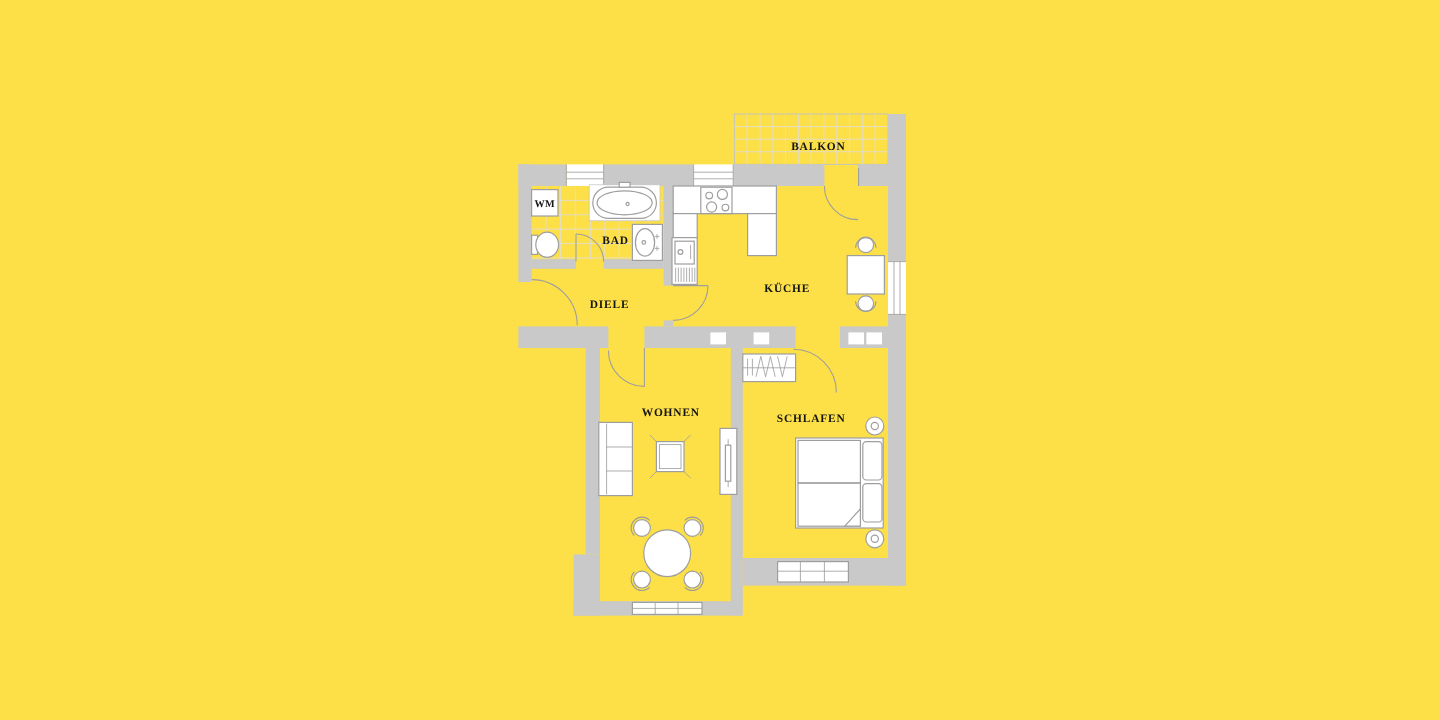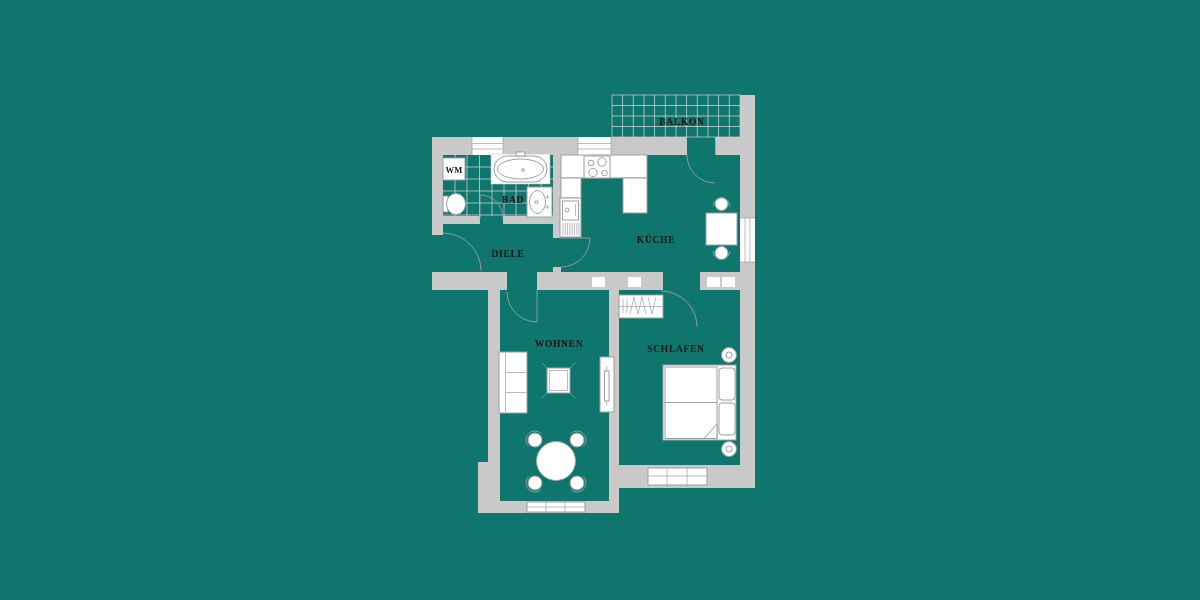--- a/index.html
+++ b/index.html
@@ -16,21 +16,21 @@
   .thin{fill:none;stroke:var(--line);stroke-width:0.7;}
   .tile{stroke:var(--tile);stroke-width:0.7;fill:none;}
   .tileborder{fill:none;stroke:var(--faint);stroke-width:0.8;}
   text.lbl{font-family:"Liberation Serif",serif;font-weight:bold;font-size:9.5px;
            letter-spacing:0.7px;fill:var(--text);text-anchor:middle;}
   text.sm{font-size:8.5px;letter-spacing:0.3px;}
 </style>
 </head>
 <body>
 
-<div id="stage" style="background: #0f766e;">
+<div id="stage" style="background: #fde047;">
 <svg width="1200" height="600" viewBox="0 0 1200 600">
 
   <g>
     <rect x="612" y="95" width="128" height="42" class="tileborder"></rect>
     <g class="tile">
       <path d="M622.6,95V137 M633.3,95V137 M644,95V137 M654.6,95V137 M665.3,95V137 M676,95V137 M686.6,95V137 M697.3,95V137 M708,95V137 M718.6,95V137 M729.3,95V137"></path>
       <path d="M612,105.5H740 M612,116H740 M612,126.5H740"></path>
     </g>
   </g>
 

